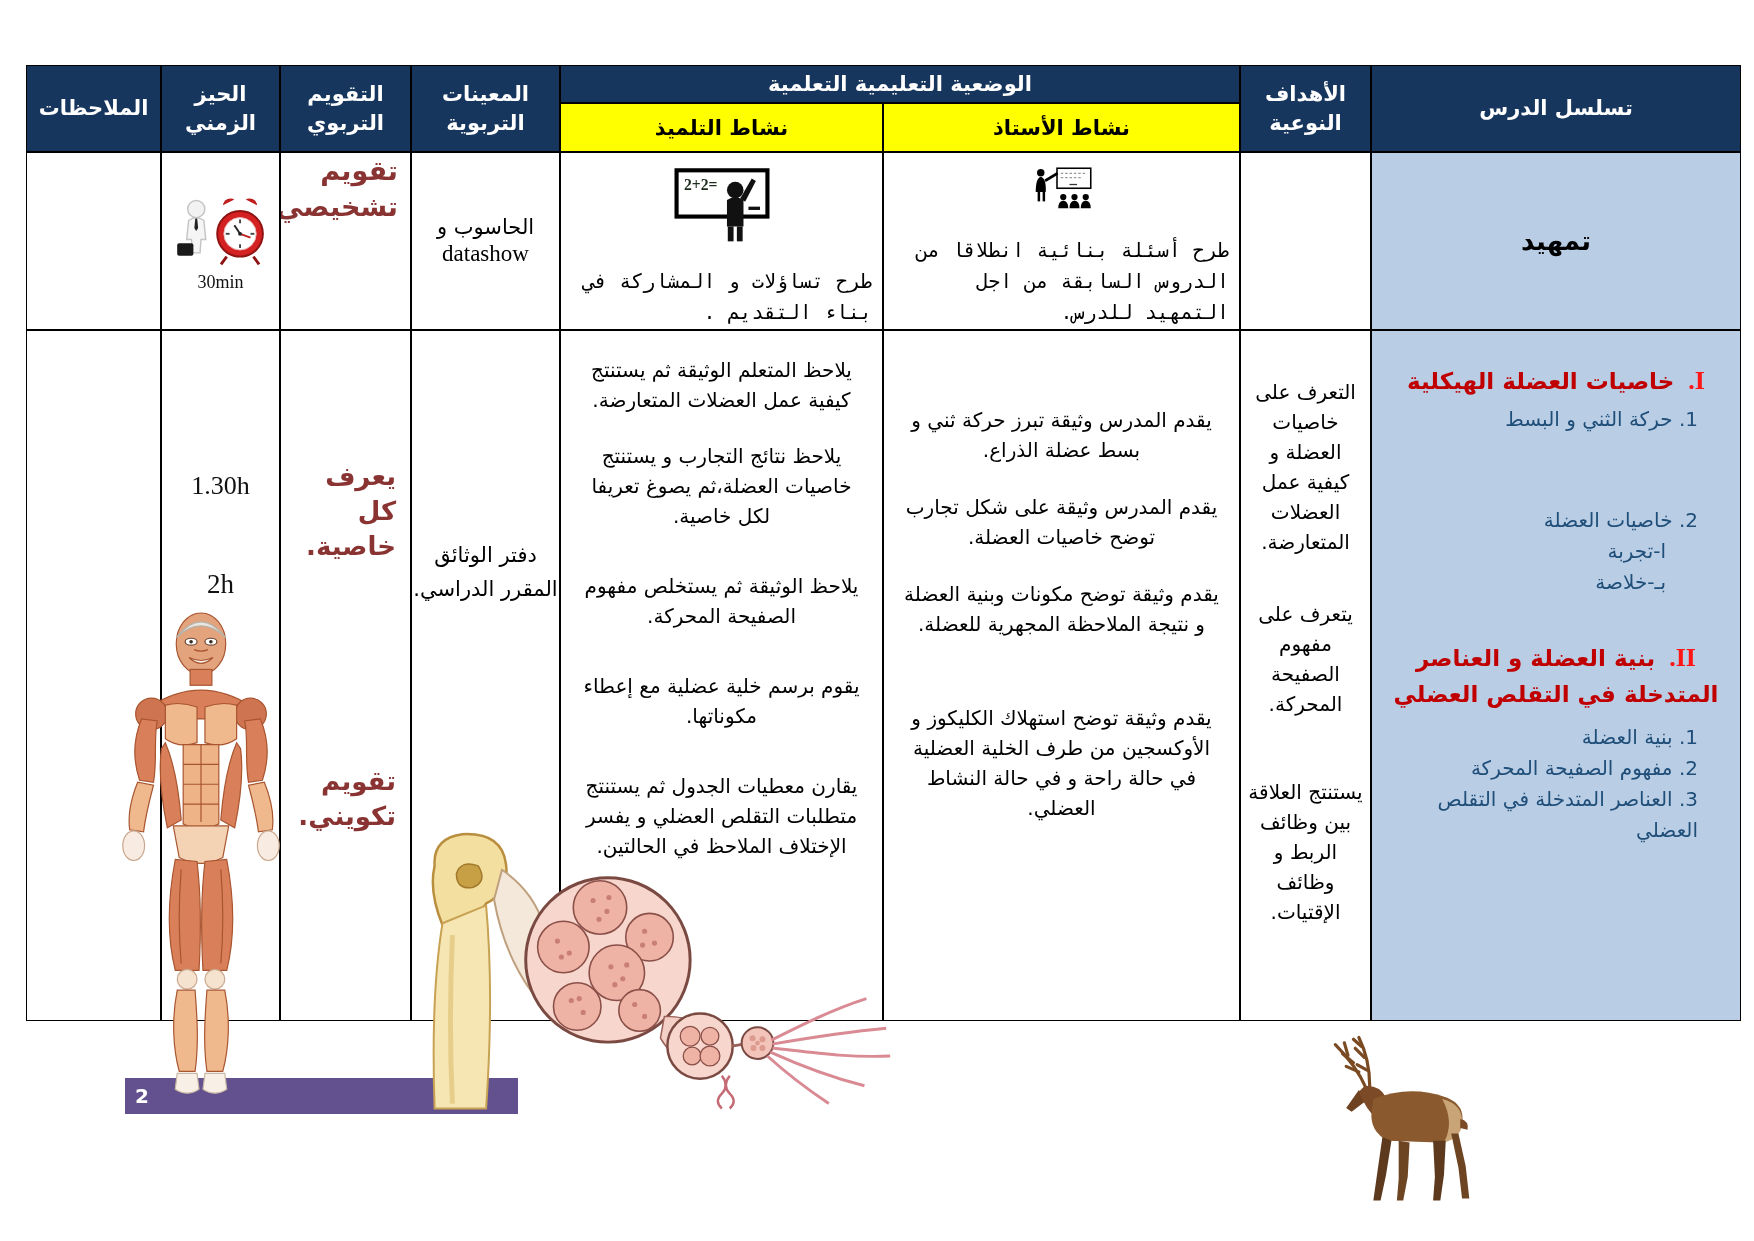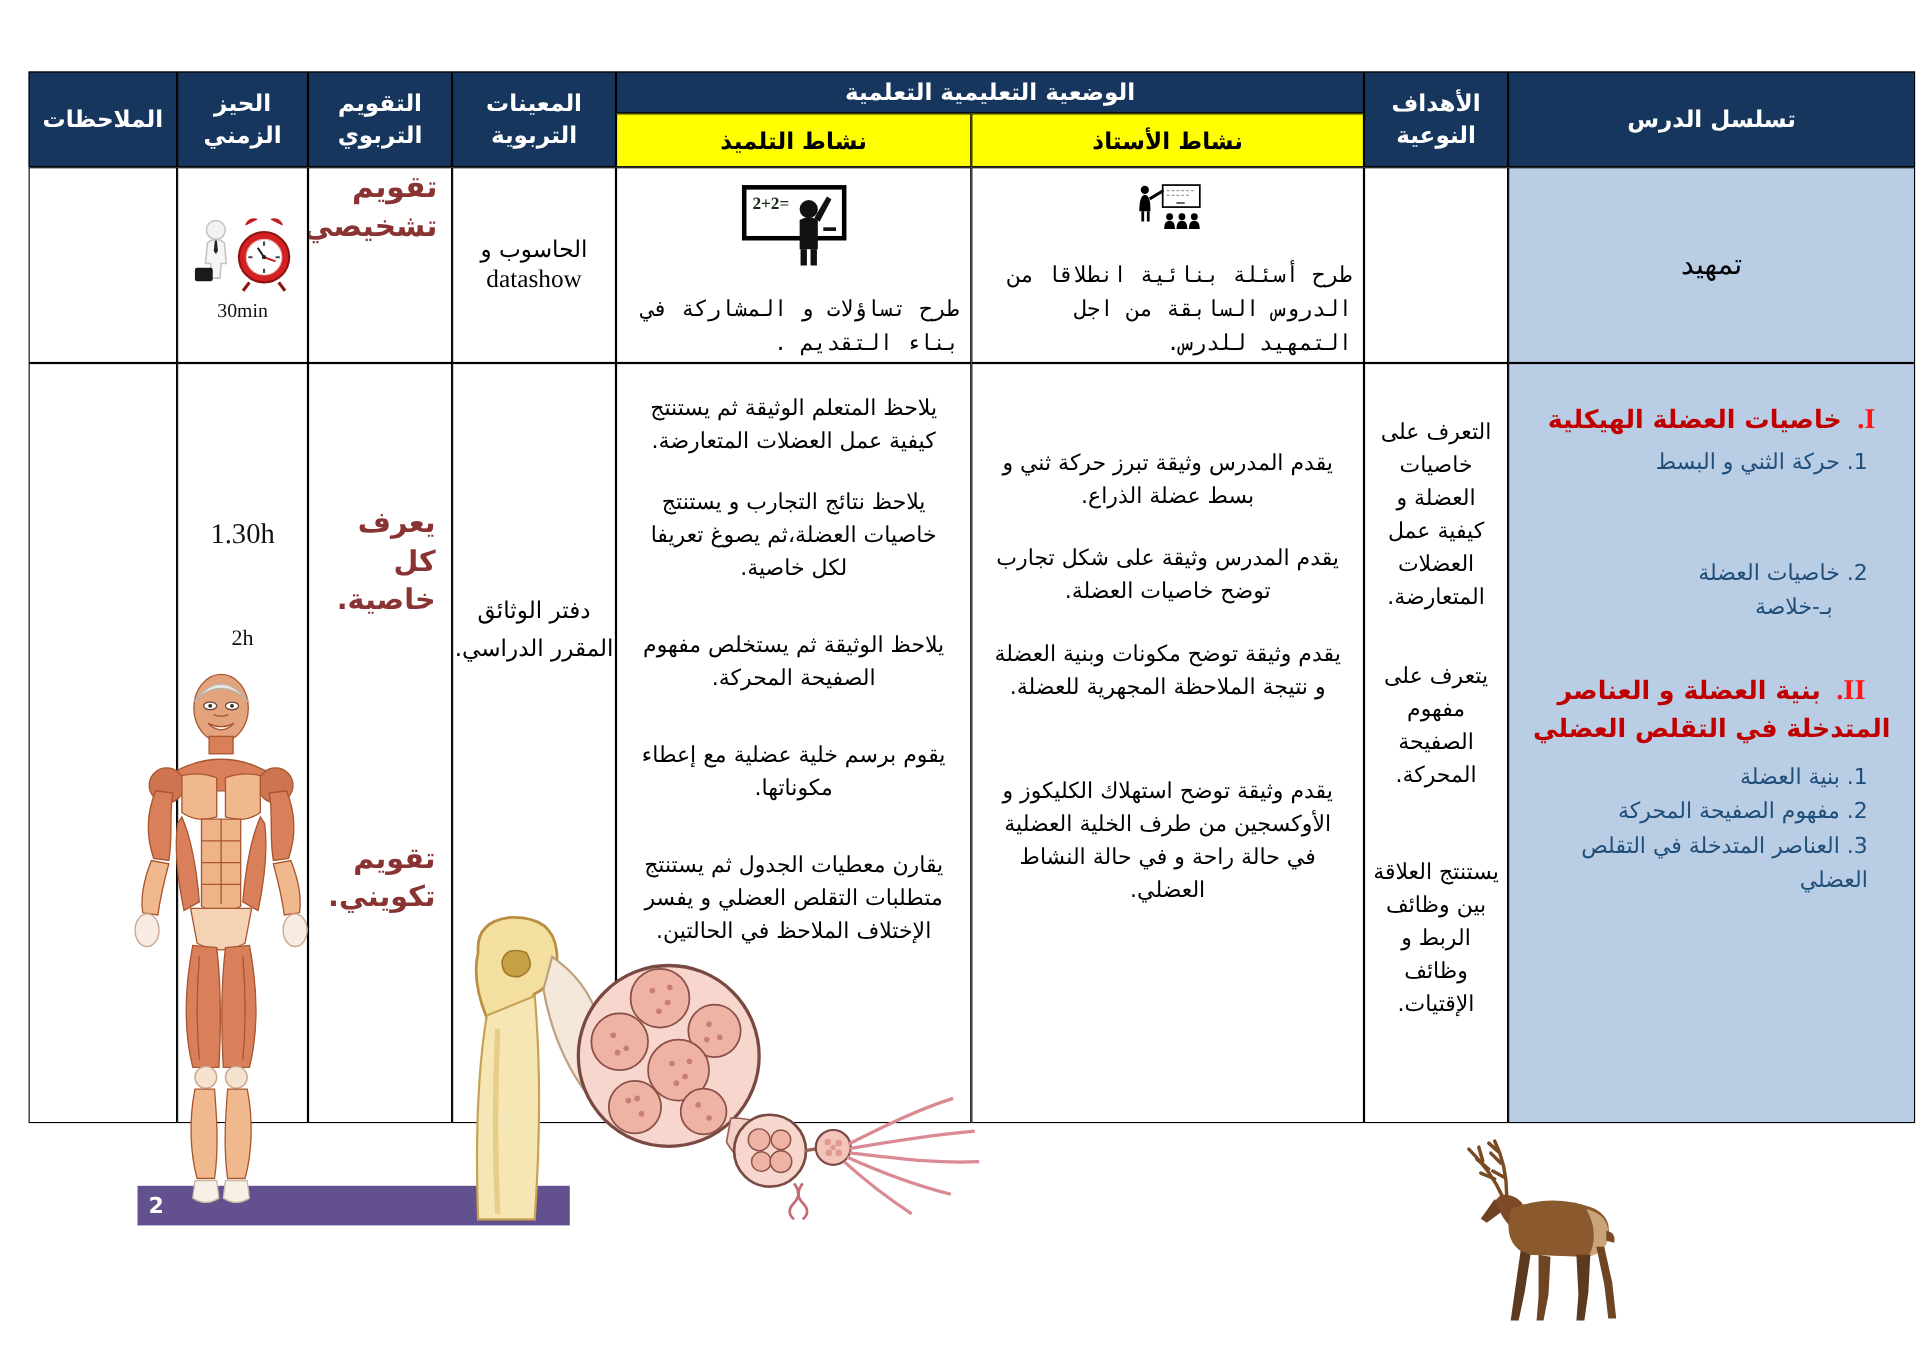--- a/index.html
+++ b/index.html
@@ -9,35 +9,35 @@
          grid-template-columns:135px 119px 131px 149px 323px 357px 131px 370px;
          grid-template-rows:38px 49px 178px 691px;z-index:1;}
   .c{border:1px solid #000;background:#fff;position:relative;overflow:hidden;box-sizing:border-box;}
   .hdr{background:#17365d;color:#fff;display:flex;align-items:center;justify-content:center;
        text-align:center;font-weight:bold;font-size:21px;line-height:1.35;direction:rtl;padding:2px 8px;}
   .yellow{background:#ffff00;color:#000;display:flex;align-items:center;justify-content:center;
           font-weight:bold;font-size:21px;direction:rtl;}
   .blue{background:#b9cde5;}
   
   .introcell{display:flex;align-items:center;justify-content:center;}
-  .intro-title{font-weight:normal;font-size:26px;letter-spacing:1px;}
+  .intro-title{font-weight:bold;font-size:26px;letter-spacing:1px;}
   .actcell{display:flex;flex-direction:column;align-items:center;padding-top:14px;}
   .act-text{direction:rtl;font-size:20px;line-height:1.55;margin-top:24px;padding:0 10px;font-family:Liberation Mono, monospace;}
   .aidscell{display:flex;flex-direction:column;align-items:center;justify-content:center;gap:2px;}
   .aids-ar{direction:rtl;font-size:21px;}
   .latin-serif{font-family:"Liberation Serif",serif;font-size:23px;}
   .evalcell{display:flex;flex-direction:column;align-items:flex-start;justify-content:flex-start;
             direction:rtl;padding:0 12px;}
   .eval-red{color:#8a3333;font-weight:bold;font-size:27px;line-height:1.35;text-align:right;}
   .timecell{display:flex;flex-direction:column;align-items:center;justify-content:center;gap:2px;}
   .time-serif{font-family:"Liberation Serif",serif;font-size:18px;color:#111;}
   
   .time2{display:flex;flex-direction:column;align-items:center;}
   .t130{margin-top:140px;font-size:26px;}
-  .t2h{margin-top:68px;font-size:20px;}
+  .t2h{margin-top:68px;font-size:27px;}
   .eval2{display:flex;flex-direction:column;direction:rtl;padding:0 14px;}
   .ev-b1{margin-top:128px;}
   .ev-b2{margin-top:200px;}
   .eval2 .eval-red{font-size:26px;}
   .aids2{direction:rtl;text-align:center;font-size:21px;line-height:1.6;padding-top:208px;}
   .paras{direction:rtl;text-align:center;font-size:20px;line-height:1.5;}
   .stud{padding:24px 12px 0;}
   .stud p{margin:0 0 26px;}
   .stud p.g2{margin-bottom:40px;}
   .teach{padding:58px 14px 0;margin-top:16px;}
@@ -197,20 +197,21 @@
     </div>
 
     <div class="c blue" style="grid-column:8;grid-row:4">
       <div class="seq">
         <div class="seq-h">
           <span class="rn">I.</span><span>خاصيات العضلة الهيكلية</span>
         </div>
         <div class="seq-item">1. حركة الثني و البسط</div>
         <div class="sp70"></div>
         <div class="seq-item">2. خاصيات العضلة</div>
+        <div class="seq-item seq-sub">ا-تجربة</div>
         <div class="seq-item seq-sub">بـ-خلاصة</div>
         <div class="sp40"></div>
         <div class="seq-h">
           <span class="rn">II.</span><span>بنية العضلة و العناصر المتدخلة في التقلص العضلي</span>
         </div>
         <div class="sp6"></div>
         <div class="seq-item">1. بنية العضلة</div>
         <div class="seq-item">2. مفهوم الصفيحة المحركة</div>
         <div class="seq-item">3. العناصر المتدخلة في التقلص العضلي</div>
       </div>

